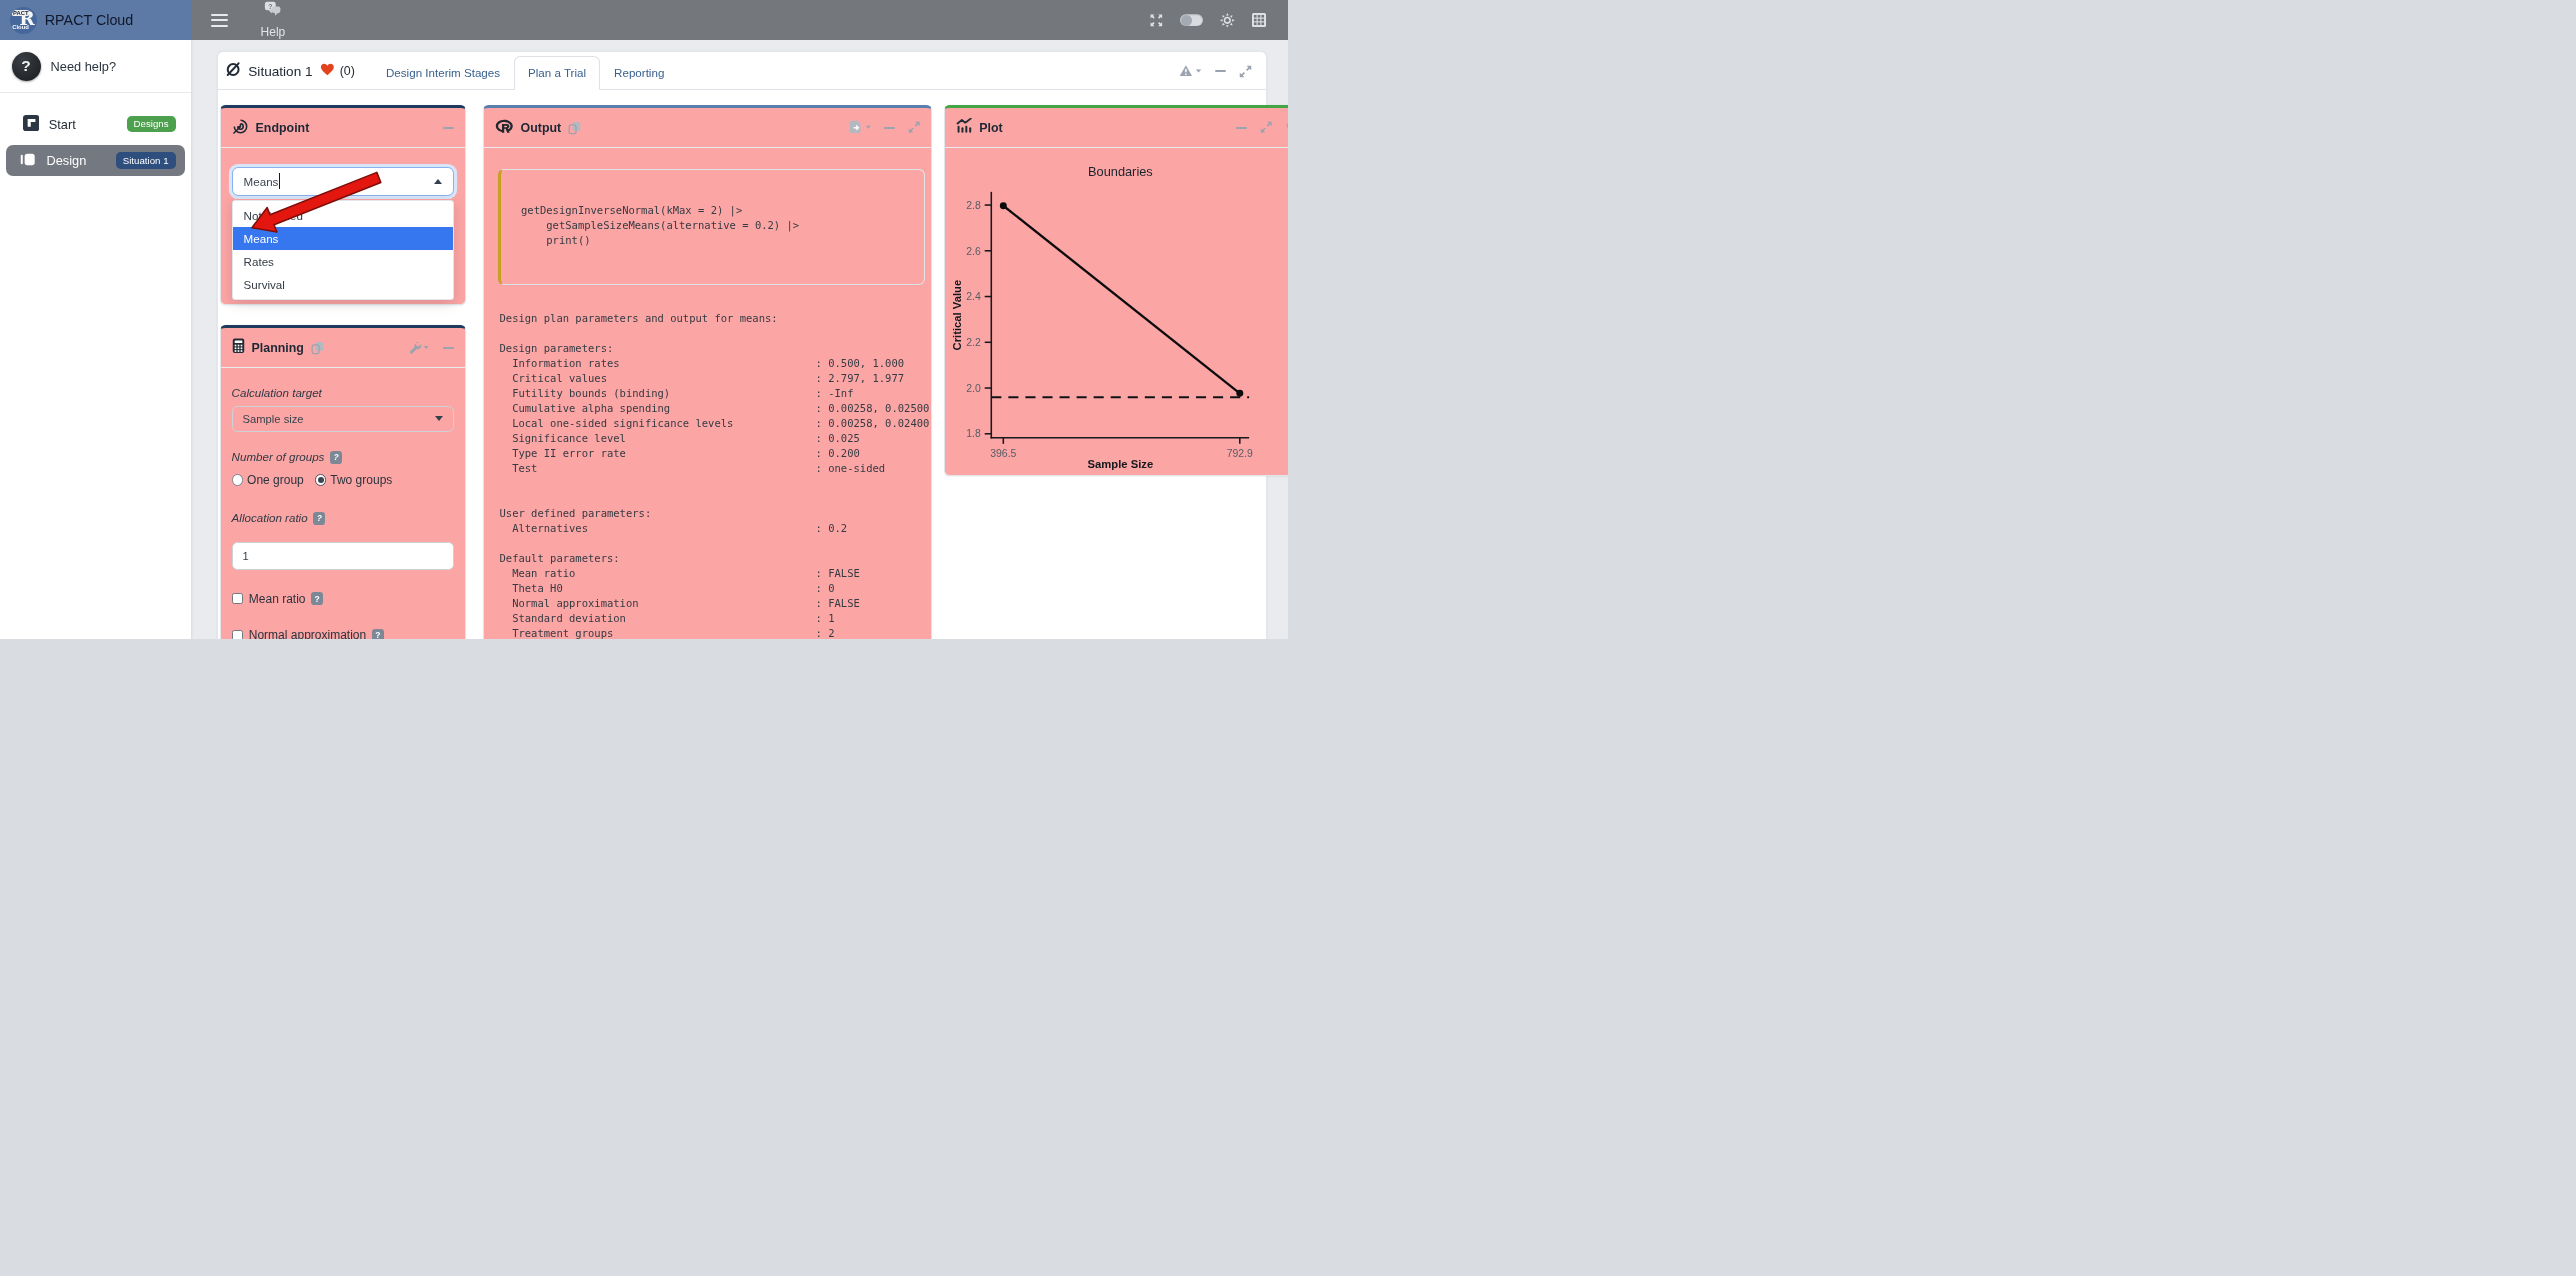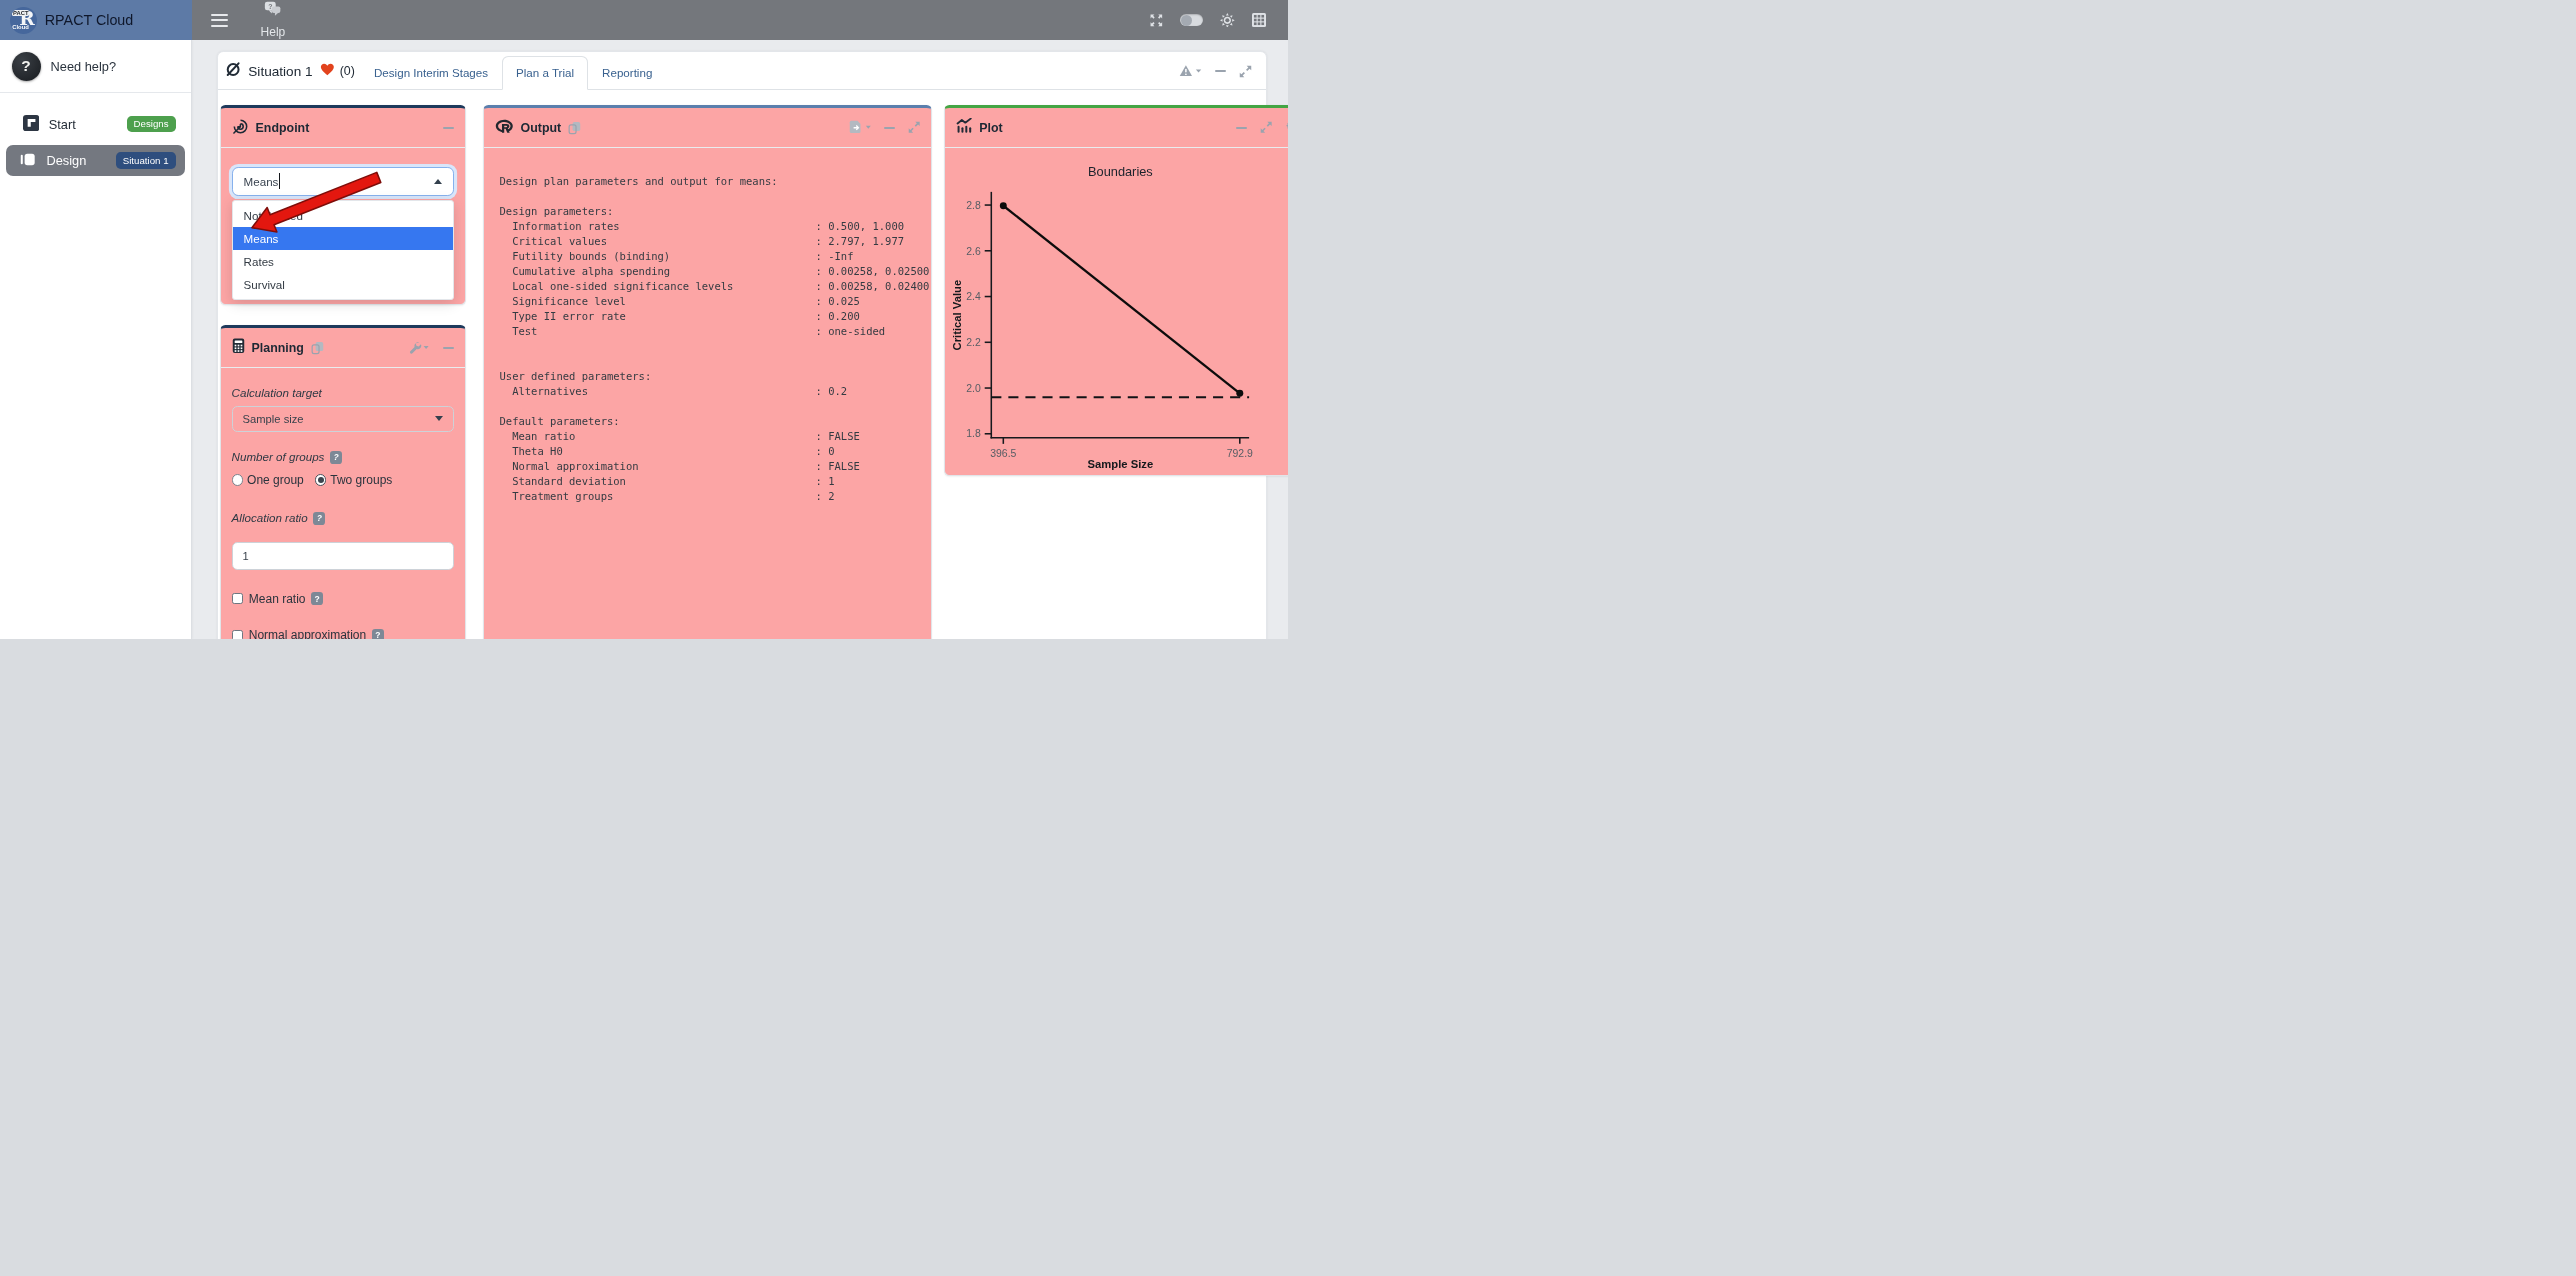--- a/index.html
+++ b/index.html
@@ -34,21 +34,21 @@
   .nav-item.active { background:#747880; border-radius:7px; color:#fff; margin-top:5.4px; padding-left:14px; }
   .badge { font-size:9.7px; color:#fff; border-radius:4.7px; padding:2.3px 7px 3.1px; white-space:nowrap; }
 
   
   .main { position:absolute; left:192px; right:0; top:40px; bottom:0; background:#e9ebee; overflow:hidden; }
   .card { position:absolute; left:25px; top:11px; width:1050px; height:853px; background:#fff; border:0.8px solid #e3e6ea; border-radius:6.2px; box-shadow:0 0.8px 2.3px rgba(25,35,45,.07); }
   .card-head { position:relative; height:38px; border-bottom:0.8px solid #dee2e6; }
   .head-left { position:absolute; left:7px; top:0; height:38px; display:flex; align-items:center; gap:7px; }
   .sit-title { font-size:13.6px; color:#212b36; font-weight:500; }
   .fav-count { font-size:12.4px; color:#212b36; margin-left:-1.6px; }
-  .tabs { position:absolute; left:142px; bottom:-0.8px; display:flex; align-items:flex-end;text-align:center; }
+  .tabs { position:absolute; left:154px; bottom:-0.8px; display:flex; align-items:flex-end;text-align:center; }
   .tab { padding:9.3px 13px 10px; font-size:11.6px; color:#39618f; cursor:pointer; border:0.8px solid transparent; }
   .tab.active { background:#fff; border:0.8px solid #dee2e6; border-bottom-color:#fff; border-radius:6.2px 6.2px 0 0; }
   .head-icons { position:absolute; right:14px; top:12.4px; display:flex; align-items:center; gap:13px; }
 
   
   .panel { position:absolute; background:#fca5a5; border:0.8px solid #e2e5e9; border-radius:5.4px; box-shadow:0 0.8px 1.6px rgba(20,30,40,.06); }
   .panel.ep { left:1.6px; top:53px; width:246px; height:200px; border-top:3.1px solid #1e3a5c; }
   .panel.pl { left:1.6px; top:273px; width:246px; height:465px; border-top:3.1px solid #1e3a5c; }
   .panel.out { left:265px; top:53px; width:449px; height:775px; border-top:3.1px solid #5b7fad; }
   .panel.plot { left:726px; top:53px; width:368px; height:371px; border-top:3.1px solid #44a544; }
@@ -383,20 +383,25 @@
               </span>
             <span class="iconbtn">
               <svg width="12.4" height="12.4" viewBox="0 0 17 17" fill="#9aa3ae">
                 <path d="M16 1 v6 l-2.2-2.2 -3 3 -1.6-1.6 3-3 L10 1 z"></path>
                 <path d="M1 16 h6 l-2.2-2.2 3-3 -1.6-1.6 -3 3 L1 10 z"></path>
               </svg>
             </span>
           </span>
         </div>
         <div class="out-body">
+          <div class="code-card">
+            <pre>getDesignInverseNormal(kMax = 2) |&gt;
+    getSampleSizeMeans(alternative = 0.2) |&gt;
+    print()</pre>
+          </div>
           <pre class="out-pre">Design plan parameters and output for means:
 
 Design parameters:
   Information rates                               : 0.500, 1.000
   Critical values                                 : 2.797, 1.977
   Futility bounds (binding)                       : -Inf
   Cumulative alpha spending                       : 0.00258, 0.02500
   Local one-sided significance levels             : 0.00258, 0.02400
   Significance level                              : 0.025
   Type II error rate                              : 0.200

